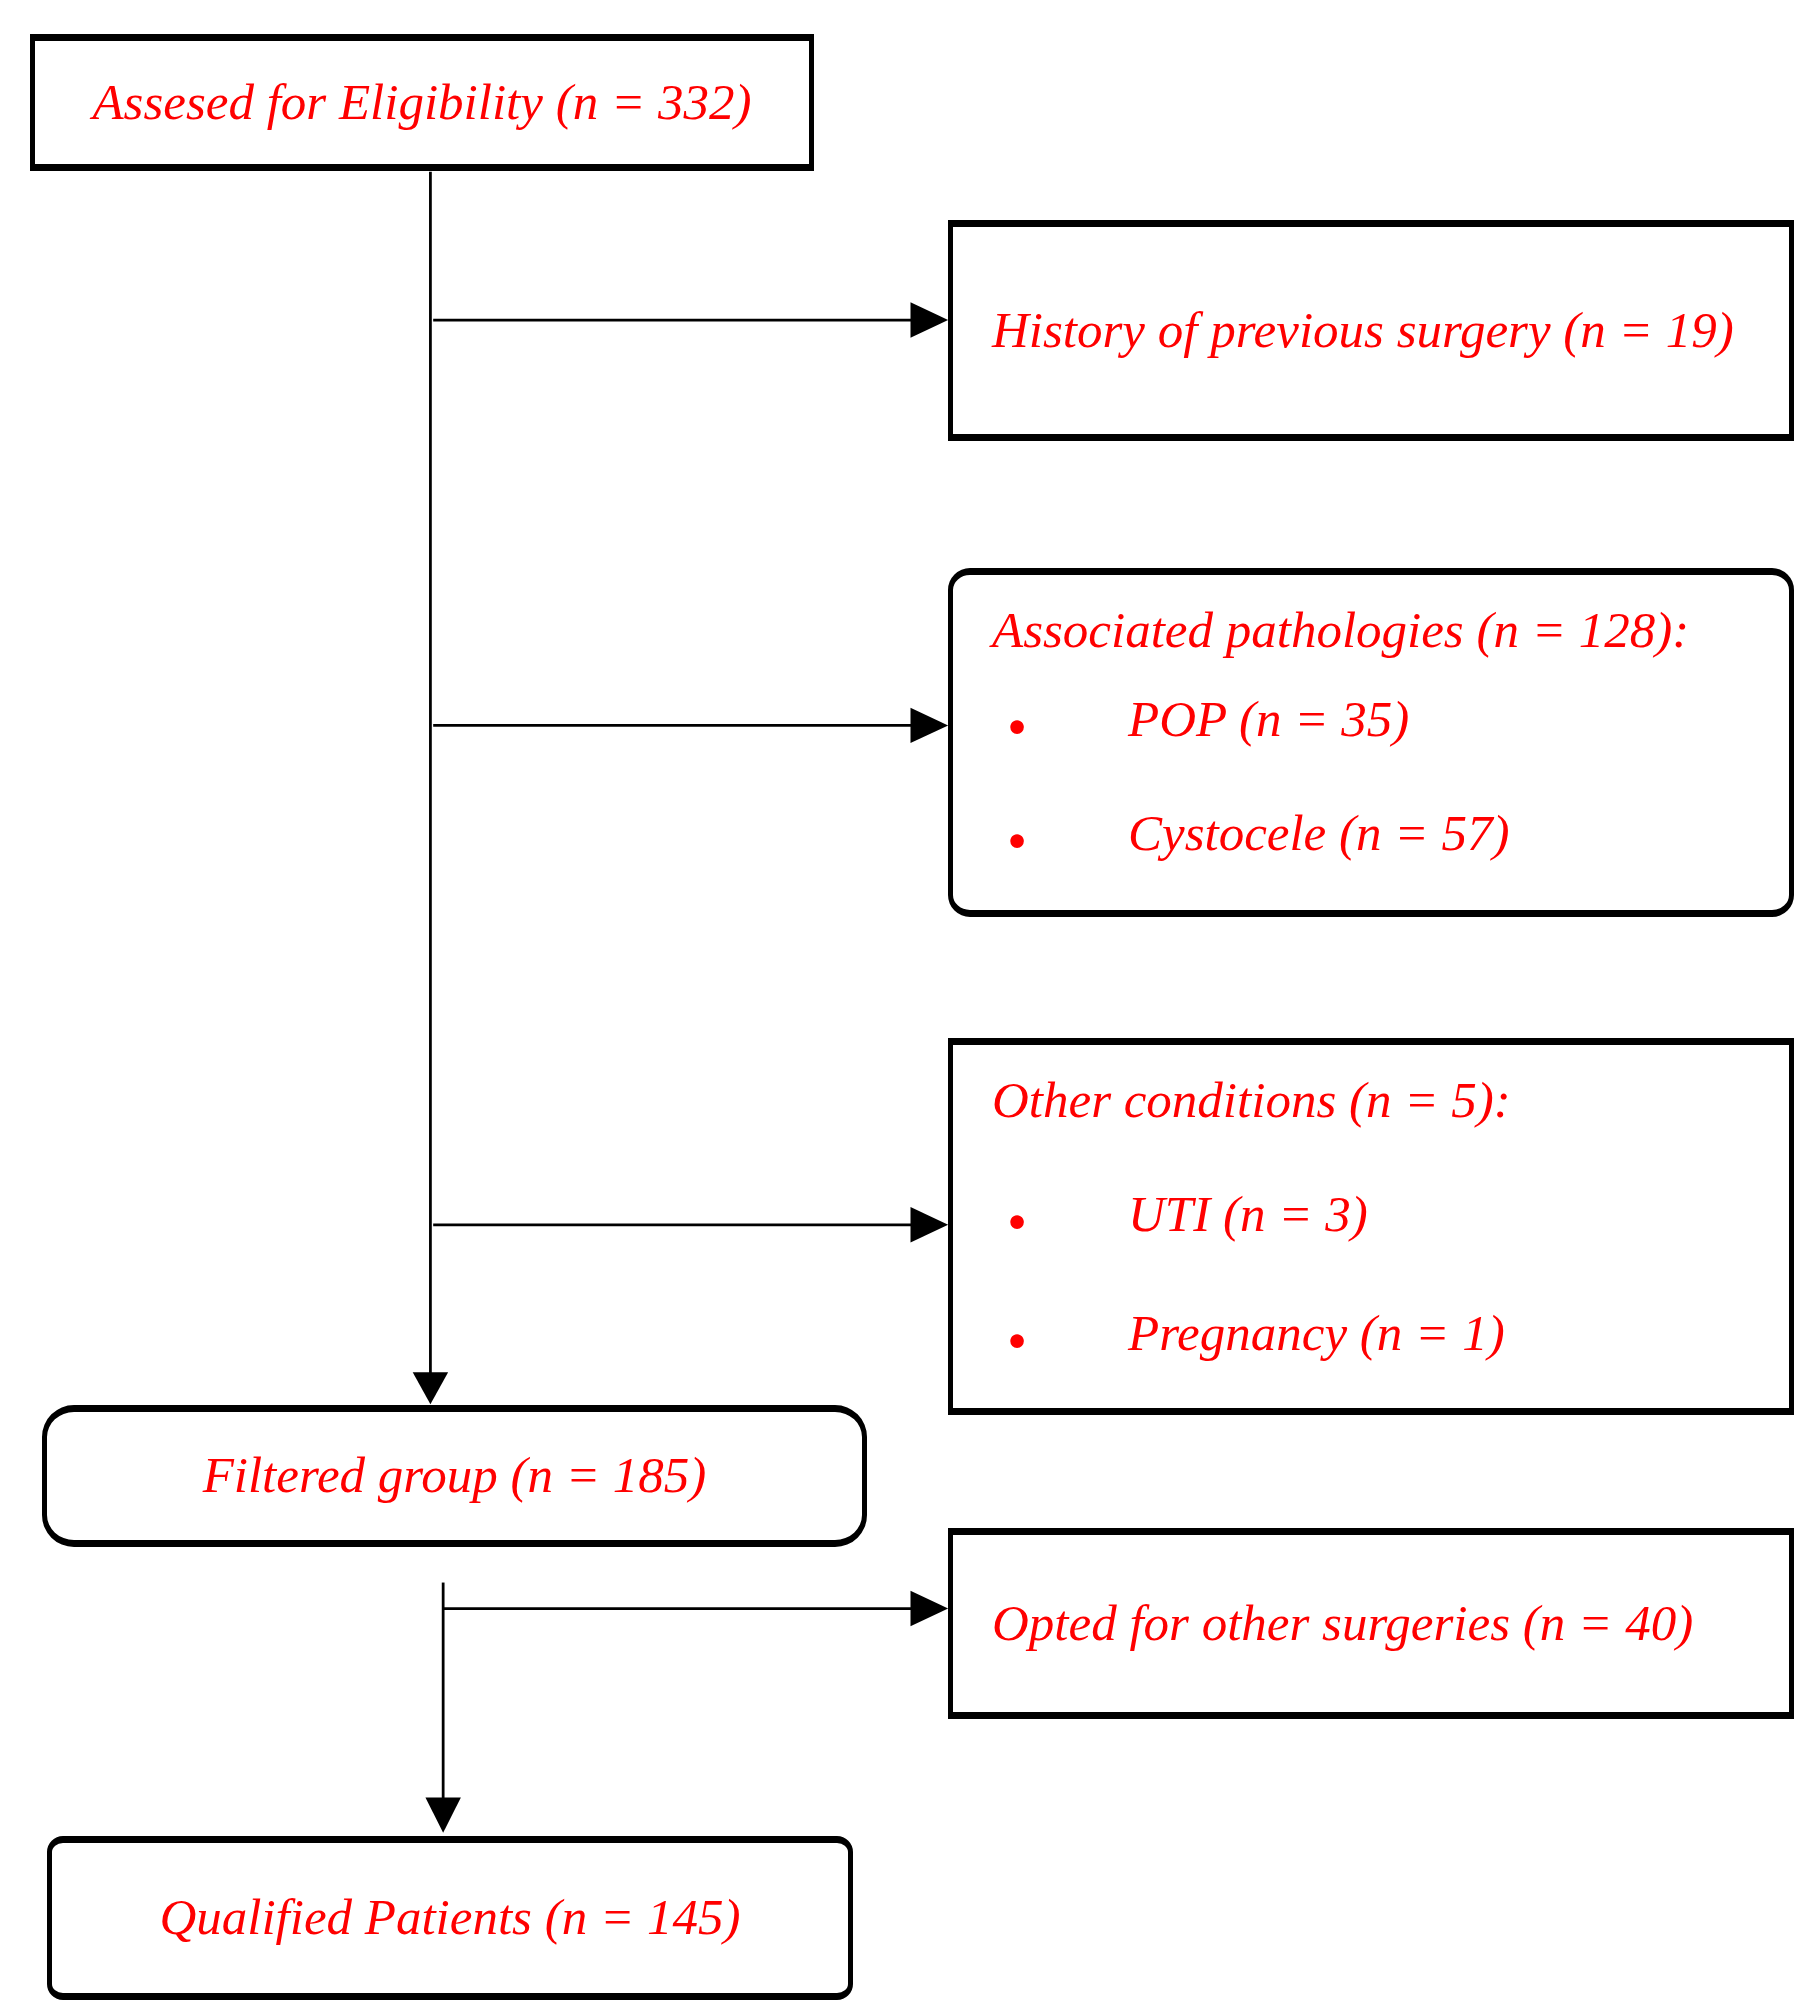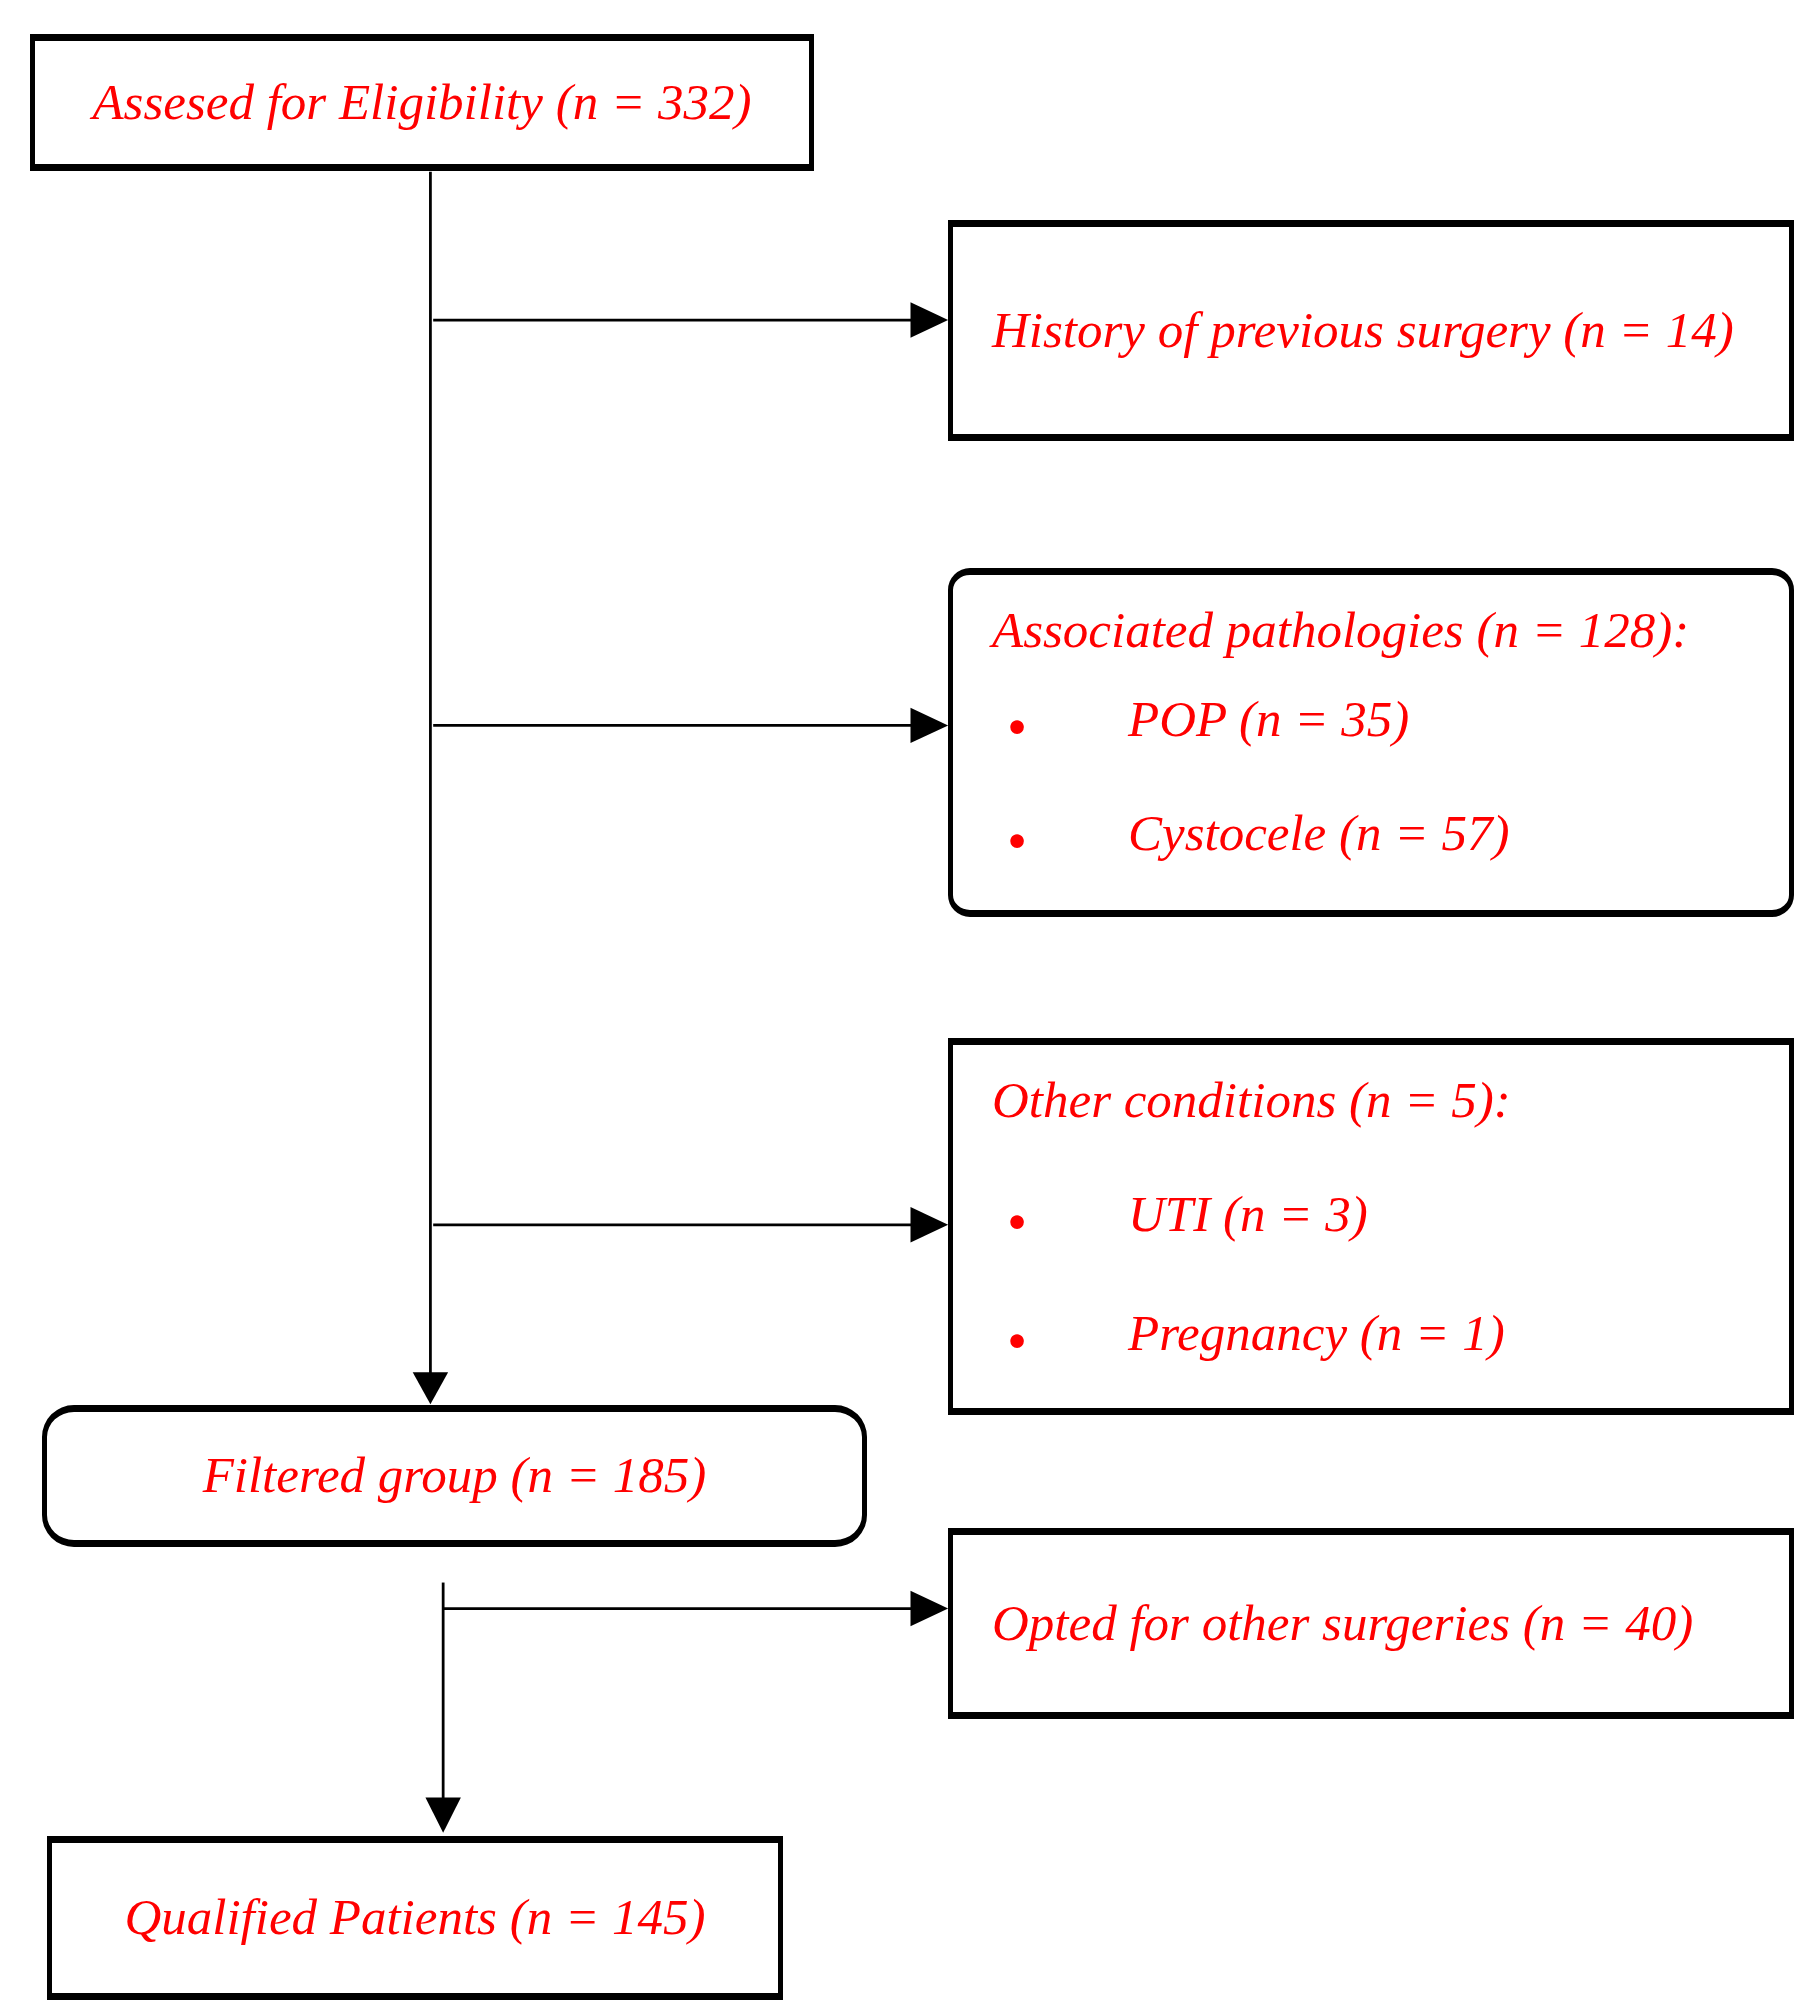--- a/index.html
+++ b/index.html
@@ -88,21 +88,21 @@
 
     <line x1="800" y1="2905" x2="1648" y2="2905"></line>
     <polygon points="1644,2873 1644,2937 1712,2905"></polygon>
   </svg>
 
   <div class="box center" style="left:30px; top:34px; width:784px; height:137px;">
     <span>Assesed for Eligibility (n = 332)</span>
   </div>
 
   <div class="box side" style="left:948px; top:220px; width:846px; height:221px;">
-    <span>History of previous surgery (n = 14)</span>
+    <span>History of previous surgery (n = 19)</span>
   </div>
 
   <div class="box list" style="left:948px; top:568px; width:846px; height:349px;border-radius:22px;">
     <div>Associated pathologies (n = 128):</div>
     <div class="bullet-row gap-sm">
       <span class="bullet">●</span>
       <span>POP (n = 35)</span>
     </div>
     <div class="bullet-row gap-md">
       <span class="bullet">●</span>
@@ -123,18 +123,18 @@
   </div>
 
   <div class="box center" style="left:42px; top:1405px; width:825px; height:142px;border-radius:32px;">
     <span>Filtered group (n = 185)</span>
   </div>
 
   <div class="box side" style="left:948px; top:1528px; width:846px; height:191px;">
     <span>Opted for other surgeries (n = 40)</span>
   </div>
 
-  <div class="box center" style="left:47px; top:1836px; width:736px; height:164px;">
+  <div class="box center" style="left:47px; top:1836px; width:806px; height:164px;border-radius:16px;">
     <span>Qualified Patients (n = 145)</span>
   </div>
 
 </div>
 
 
 </body></html>

